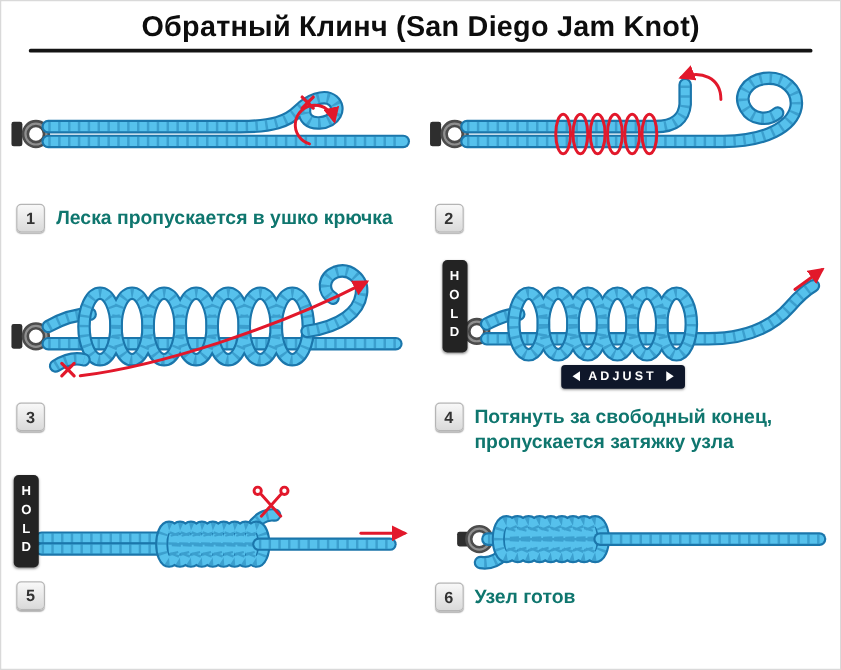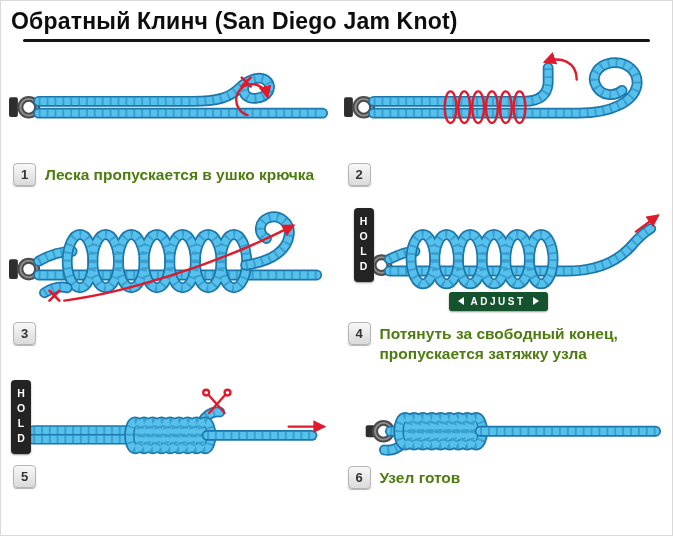--- a/index.html
+++ b/index.html
@@ -2,60 +2,60 @@
 <html><head>
 <meta charset="utf-8">
 <style>
   html,body { margin:0; padding:0; background:#ffffff; }
   .page {
     position:relative; width:673px; height:536px; box-sizing:border-box;
     background:#ffffff; border:1px solid #d9d9d9; overflow:hidden;
     font-family:"Liberation Sans", sans-serif;
   }
   .title {
-    font-size:23px; font-weight:bold; color:#0d0d0d;
+    text-align:center; font-size:23px; font-weight:bold; color:#0d0d0d;
     margin:7px 10px 4px; letter-spacing:0.2px;
   }
   .rule { height:3px; background:#141414; margin:0 22px 6px; border-radius:2px; }
   .grid {
     display:grid; grid-template-columns:1fr 1fr;
     column-gap:14px; row-gap:16px; padding:4px 8px 0;
   }
   .illus { position:relative; }
   .illus svg { display:block; width:100%; height:auto; }
   .caption { display:flex; align-items:flex-start; gap:9px; margin-top:7px; padding-left:4px; }
   .badge {
     flex:0 0 auto; width:21px; height:21px; border-radius:4px;
     background:linear-gradient(#f8f8f8,#dadada); border:1px solid #b5b5b5;
     box-shadow:0 1px 1px rgba(0,0,0,.3);
     display:flex; align-items:center; justify-content:center;
     font-weight:bold; font-size:13px; color:#333;
   }
-  .cap-text { font-weight:bold; font-size:15.5px; line-height:1.3; color:#4d7c0f; padding-top:2px; }
+  .cap-text { font-weight:bold; font-size:15.5px; line-height:1.3; color:#0f766e; padding-top:2px; }
 
   
   .rope-o { stroke:#1b76ab; stroke-width:11; fill:none; stroke-linecap:round; stroke-linejoin:round; }
   .rope-i { stroke:#56c1ec; stroke-width:7.5; fill:none; stroke-linecap:round; stroke-linejoin:round; }
   .rope-t { stroke:#1b76ab; stroke-width:7.5; fill:none; stroke-dasharray:2 6; opacity:.45; stroke-linecap:butt; }
 
   .red  { stroke:#e2182b; stroke-width:2.4; fill:none; stroke-linecap:round; }
   .red-arr { marker-end:url(#arrowhead); }
   .redx { stroke:#e2182b; stroke-width:2.6; stroke-linecap:round; }
   .eye-ring { fill:none; stroke:#4c4c4c; stroke-width:6; }
   .eye-hi { fill:none; stroke:#8f8f8f; stroke-width:1.8; }
   .stub { fill:#2e2e2e; }
 
   .hold {
     position:absolute; background:#232323; color:#fff; border-radius:4px;
     writing-mode:vertical-rl; text-orientation:upright;
     font-weight:bold; font-size:10.5px; letter-spacing:3px;
     padding:7px 4px; box-shadow:0 1px 2px rgba(0,0,0,.4); z-index:2;
   }
   .adjust {
-    position:absolute; background:#14532d; color:#fff; border-radius:3px;
+    position:absolute; background:#0f172a; color:#fff; border-radius:3px;
     font-weight:bold; font-size:10px; letter-spacing:2.5px;
     padding:4px 9px; display:flex; align-items:center; gap:7px;
     box-shadow:0 1px 2px rgba(0,0,0,.4); z-index:2;
   }
   .tri-l { width:0; height:0; border-top:4px solid transparent; border-bottom:4px solid transparent; border-right:6px solid #fff; }
   .tri-r { width:0; height:0; border-top:4px solid transparent; border-bottom:4px solid transparent; border-left:6px solid #fff; }
 </style>
 </head>
 <body>
 

